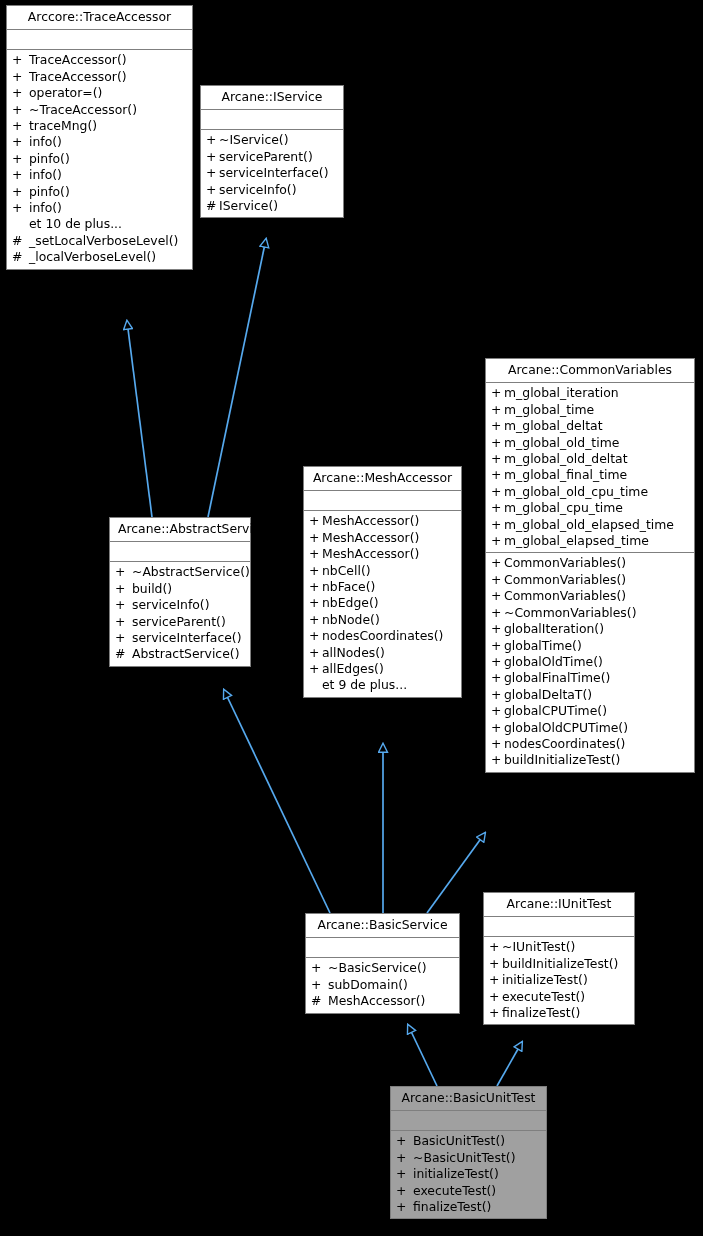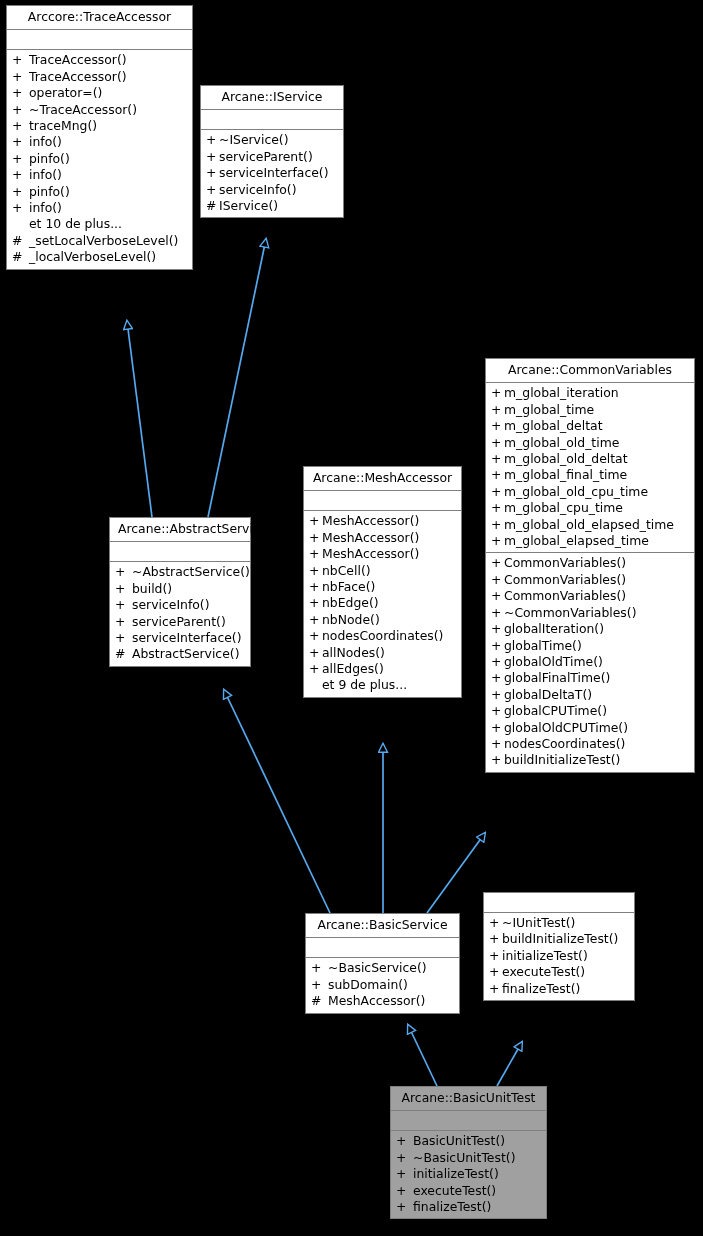--- a/index.html
+++ b/index.html
@@ -215,20 +215,21 @@
     <div class="node-title">Arcane::BasicService</div>
     <div class="node-attrs empty"></div>
     <div class="node-ops wide-vis">
       <span class="member"><span class="vis">+</span><span>~BasicService()</span></span>
       <span class="member"><span class="vis">+</span><span>subDomain()</span></span>
       <span class="member"><span class="vis">#</span><span>MeshAccessor()</span></span>
     </div>
   </div>
 
   <div class="uml-node" id="node-iunittest" style="left:483px; top:892px; width:152px;">
+    <div class="node-title">Arcane::IUnitTest</div>
     <div class="node-attrs empty"></div>
     <div class="node-ops">
       <span class="member"><span class="vis">+</span><span>~IUnitTest()</span></span>
       <span class="member"><span class="vis">+</span><span>buildInitializeTest()</span></span>
       <span class="member"><span class="vis">+</span><span>initializeTest()</span></span>
       <span class="member"><span class="vis">+</span><span>executeTest()</span></span>
       <span class="member"><span class="vis">+</span><span>finalizeTest()</span></span>
     </div>
   </div>
 

